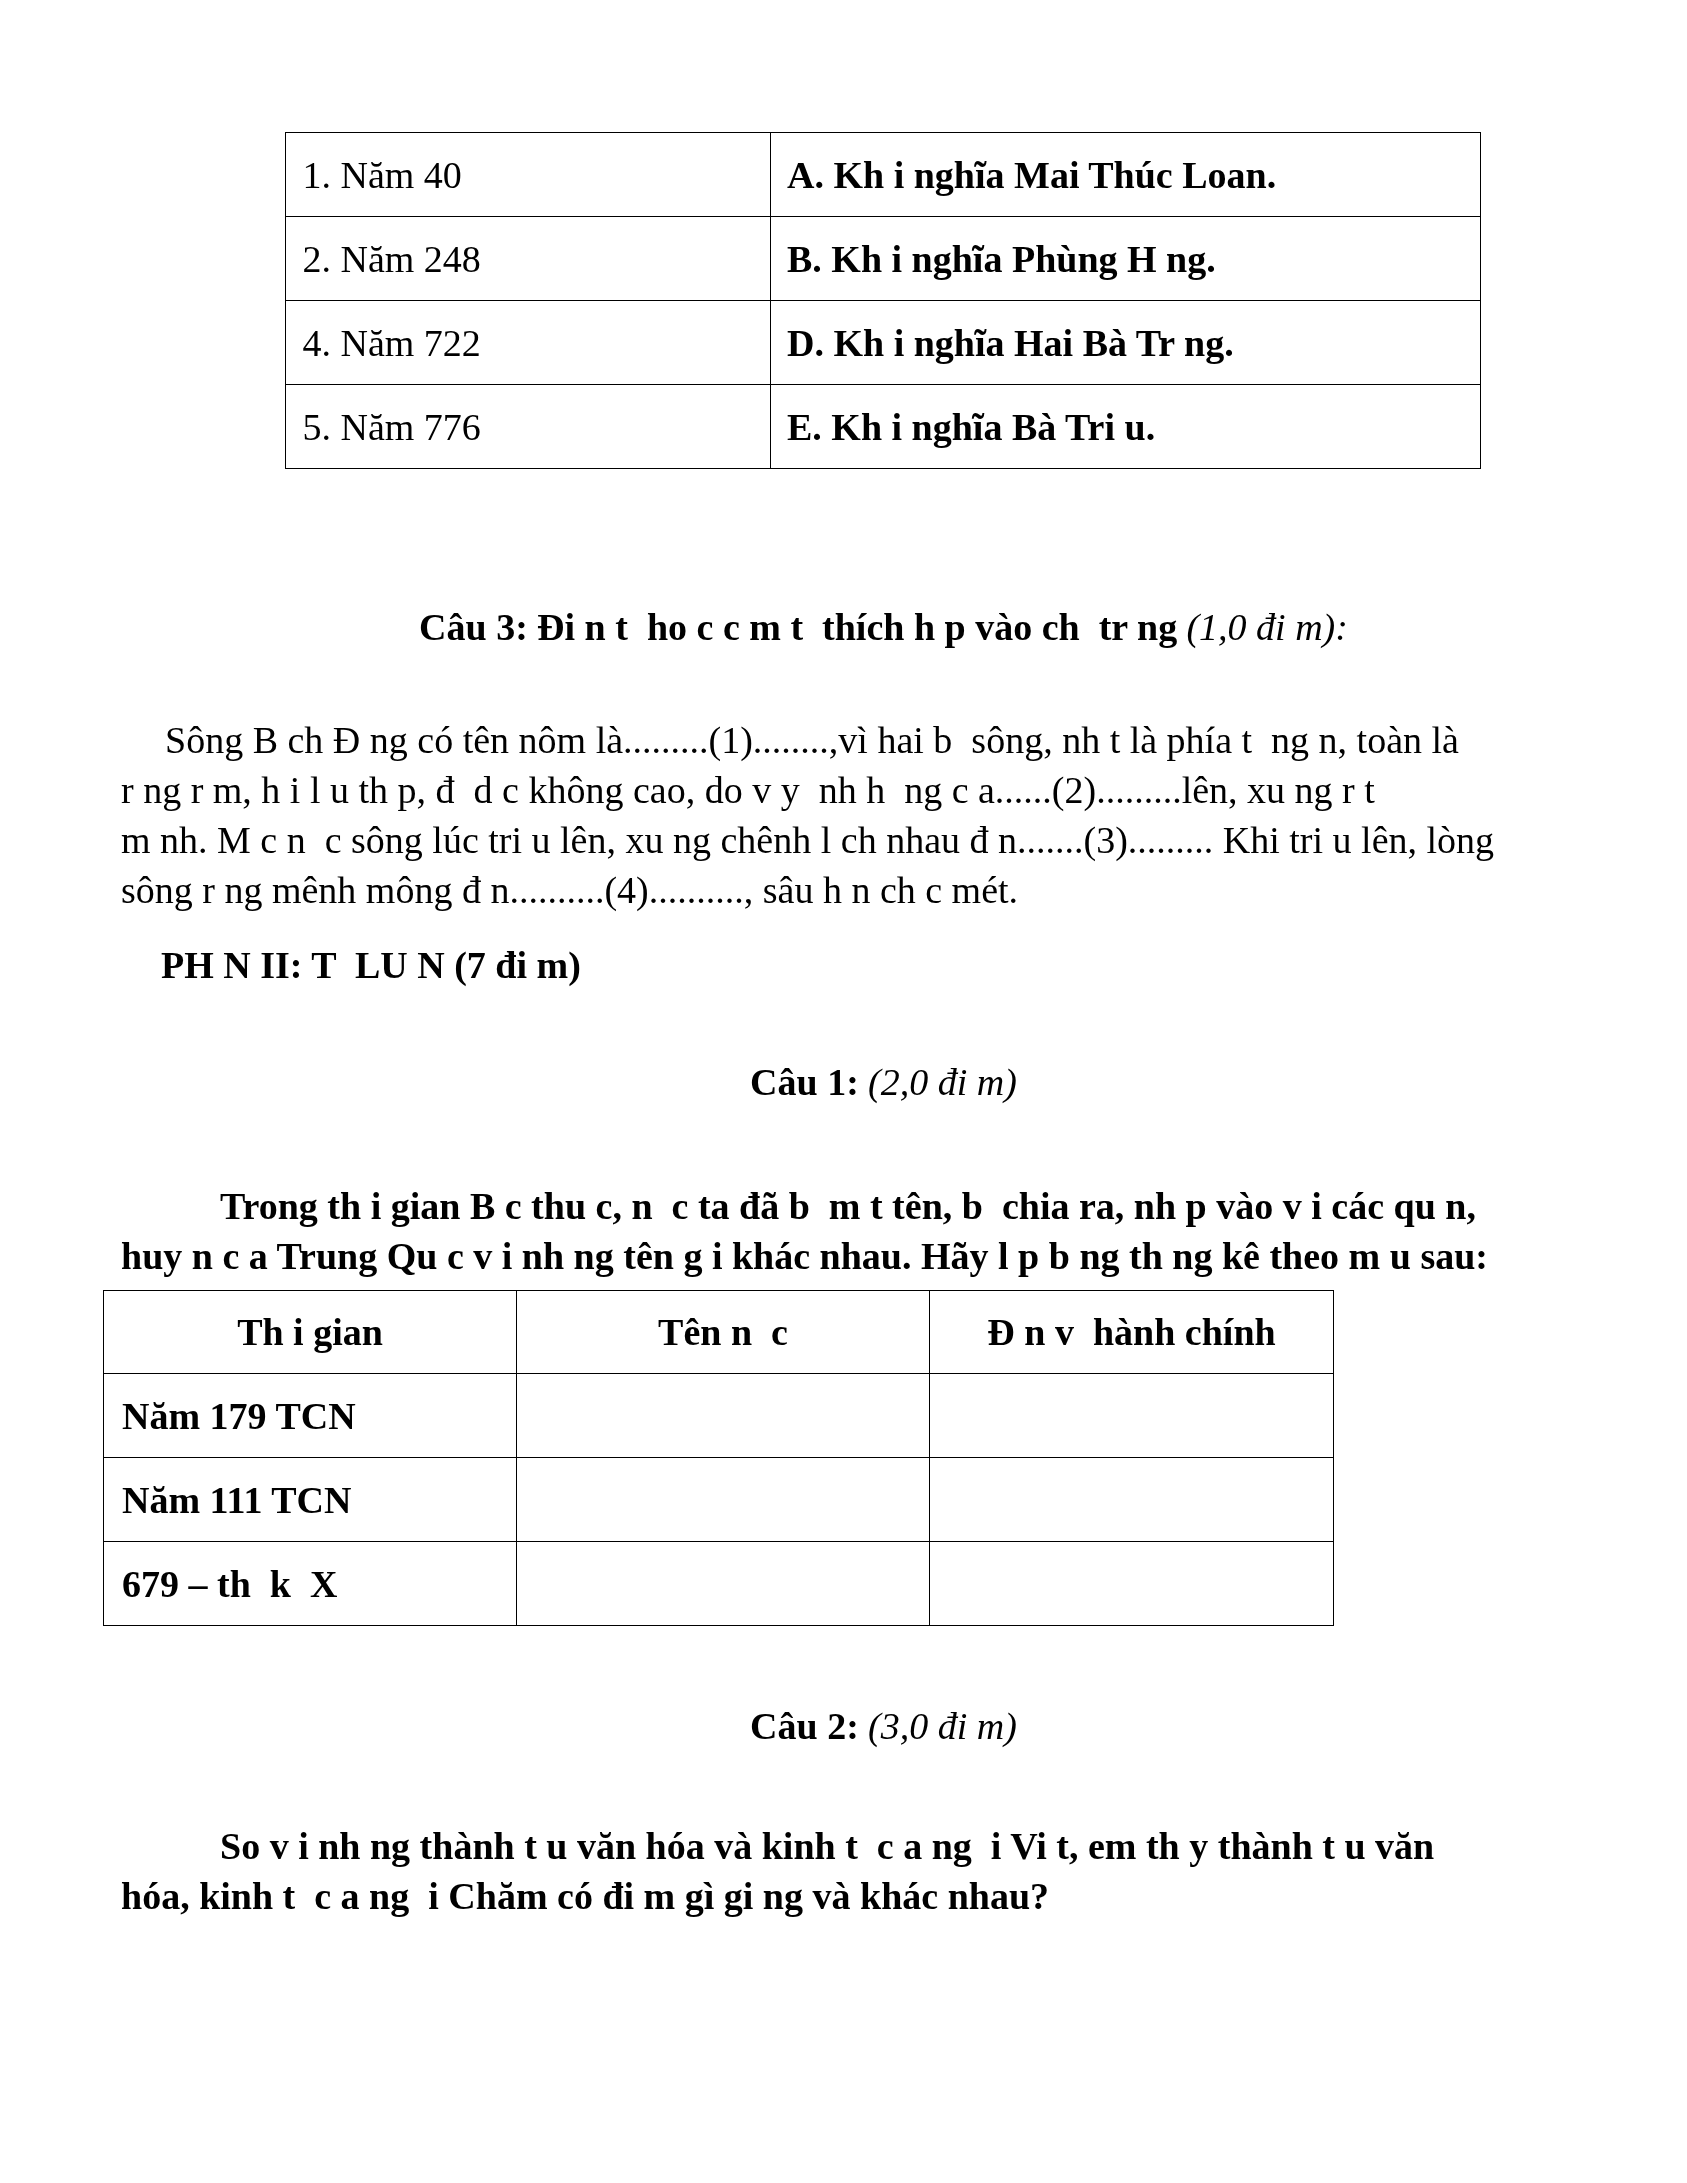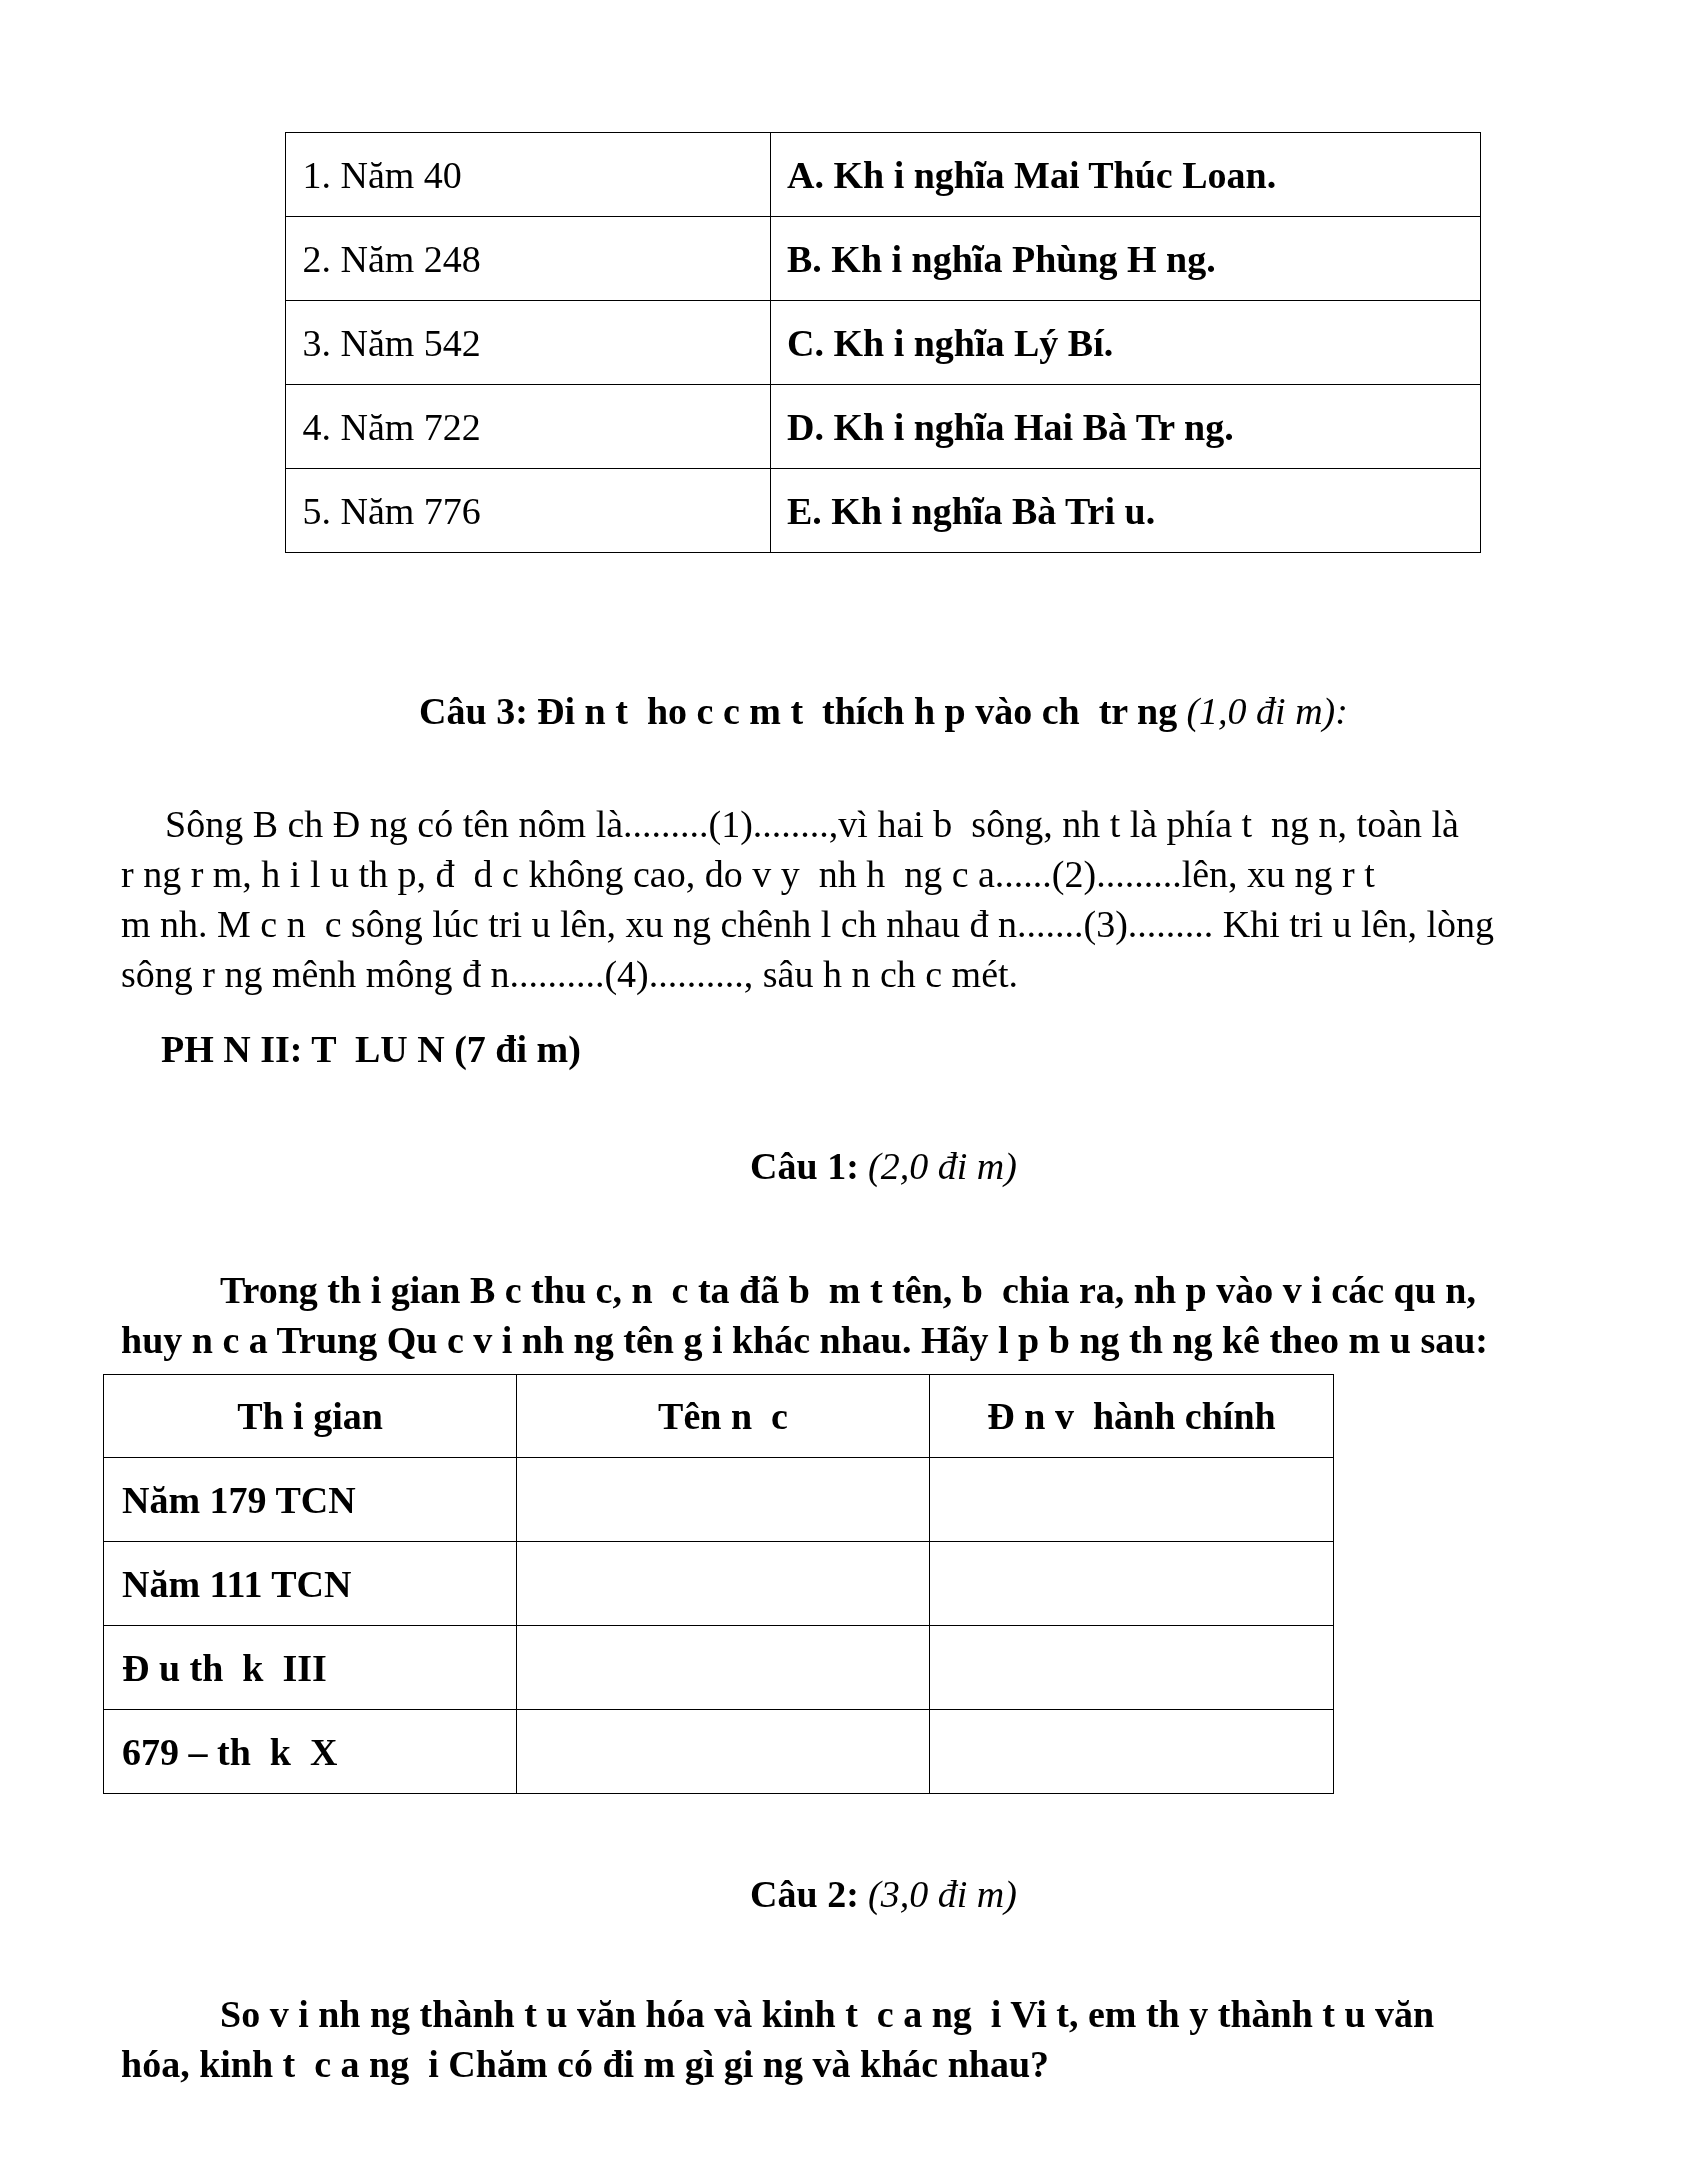--- a/index.html
+++ b/index.html
@@ -91,24 +91,20 @@
     <tbody>
       <tr>
         <td class="c1">1. Năm 40</td>
         <td class="c2">A. Kh i nghĩa Mai Thúc Loan.</td>
       </tr>
       <tr>
         <td class="c1">2. Năm 248</td>
         <td class="c2">B. Kh i nghĩa Phùng H ng.</td>
       </tr>
       <tr>
-        <td class="c1">3. Năm 542</td>
-        <td class="c2">C. Kh i nghĩa Lý Bí.</td>
-      </tr>
-      <tr>
         <td class="c1">4. Năm 722</td>
         <td class="c2">D. Kh i nghĩa Hai Bà Tr ng.</td>
       </tr>
       <tr>
         <td class="c1">5. Năm 776</td>
         <td class="c2">E. Kh i nghĩa Bà Tri u.</td>
       </tr>
     </tbody>
   </table>
 
@@ -147,25 +143,20 @@
         <td>Năm 179 TCN</td>
         <td></td>
         <td></td>
       </tr>
       <tr>
         <td>Năm 111 TCN</td>
         <td></td>
         <td></td>
       </tr>
       <tr>
-        <td>Đ u th  k  III</td>
-        <td></td>
-        <td></td>
-      </tr>
-      <tr>
         <td>679 – th  k  X</td>
         <td></td>
         <td></td>
       </tr>
     </tbody>
   </table>
 
   <p class="qhead e2h">
     <span class="lbl">Câu 2:</span><span class="pts">(3,0 đi m)</span>
   </p>

